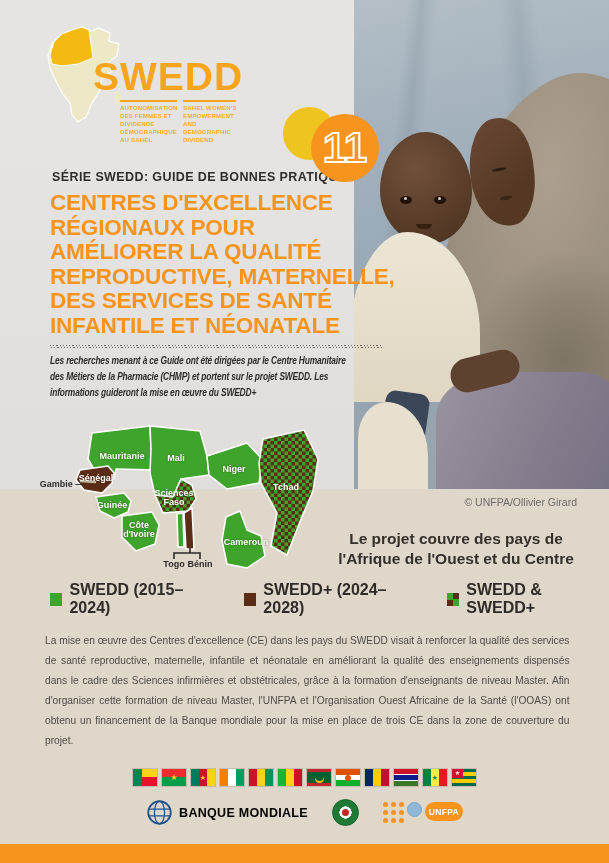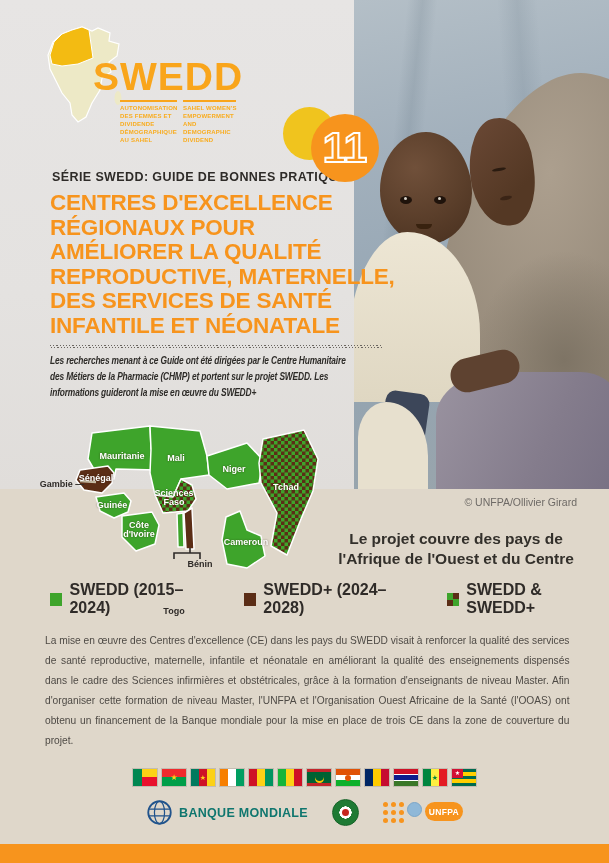--- a/index.html
+++ b/index.html
@@ -84,21 +84,21 @@
   .map svg { position:absolute; left:0; top:0; }
   .map-label { position:absolute; transform:translate(-50%,-50%); color:#fff; font-weight:bold;
                font-size:9px; text-align:center; line-height:1.05; text-shadow:0 0 2px rgba(40,20,5,.55);
                white-space:pre-line; }
   .map-label.dark { color:#2F2B28; text-shadow:none; }
   .lbl-mauritanie { left:72px; top:44px; } .lbl-mali { left:126px; top:46px; }
   .lbl-niger { left:184px; top:57px; }    .lbl-tchad { left:236px; top:75px; }
   .lbl-senegal { left:46px; top:66px; }   .lbl-guinee { left:62px; top:93px; }
   .lbl-burkina { left:124px; top:85px; }  .lbl-cote { left:89px; top:117px; }
   .lbl-cameroun { left:196px; top:130px; }
-  .lbl-gambie { left:12px; top:72px; }    .lbl-togo { left:124px; top:152px;margin-top:47px; } .lbl-benin { left:150px; top:152px; }
+  .lbl-gambie { left:12px; top:72px; }    .lbl-togo { left:124px; top:152px; } .lbl-benin { left:150px; top:152px; }
 
   
   .credit { right:32px; top:496px; font-size:10.5px; color:#6E6A66; }
   .coverage { left:322px; top:529px; width:268px; text-align:center;
               font-size:15.5px; font-weight:bold; color:#33302B; line-height:1.32; }
 
   
   .legend { left:50px; top:581px; display:flex; gap:26px; align-items:center; }
   .legend-item { display:flex; align-items:center; gap:7px; }
   .swatch { width:13px; height:13px; }
@@ -131,21 +131,21 @@
   .f-tcd { background:linear-gradient(90deg,#002664 0 33.4%,#FECB00 0 66.7%,#C60C30 0); }
   .f-gmb { background:linear-gradient(180deg,#CE1126 0 31%,#fff 0 38%,#0C1C8C 0 62%,#fff 0 69%,#3A7728 0); }
   .f-sen { background:linear-gradient(90deg,#00853F 0 33.4%,#FDEF42 0 66.7%,#E31B23 0); } .f-sen::after { color:#00853F; font-size:7px; }
   .f-tgo { background:linear-gradient(180deg,#006A4E 0 20%,#FFCE00 0 40%,#006A4E 0 60%,#FFCE00 0 80%,#006A4E 0); }
   .f-tgo::before { content:"★"; left:0; top:0; width:11px; height:8.5px; background:#D21034; color:#fff;
                    font-size:6px; line-height:8.5px; text-align:center; }
 
   
   .partners { left:0; top:799px; width:609px; display:flex; justify-content:center; align-items:center; gap:24px; }
   .wb { display:flex; align-items:center; gap:6px; }
-  .wb-label { font-size:12.5px; font-weight:bold; color:#0f766e; letter-spacing:.3px; }
+  .wb-label { font-size:12.5px; font-weight:bold; color:#000000; letter-spacing:.3px; }
   .ooas { position:relative; width:27px; height:27px; border-radius:50%;
           background:radial-gradient(circle,#FFFFFF 0 34%,#1E7A34 35%); border:1.5px solid #156327; }
   .ooas::after { content:""; position:absolute; left:9px; top:9px; width:7px; height:7px; border-radius:50%; background:#C5261F; }
   .unfpa { display:flex; align-items:flex-start; gap:3px; }
   .unfpa-dots { display:grid; grid-template-columns:repeat(3,5px); grid-auto-rows:5px; gap:3px; }
   .unfpa-dots i { width:5px; height:5px; border-radius:50%; background:#F7941D; }
   .unfpa-globe { width:15px; height:15px; border-radius:50%; background:#8FB8D8; border:1px solid #7AA6C9; }
   .unfpa-blob { min-width:38px; height:19px; border-radius:10px; background:#F7941D; color:#fff;
                 font-size:8.5px; font-weight:bold; display:flex; align-items:center; justify-content:center; letter-spacing:.3px; }
 </style>

